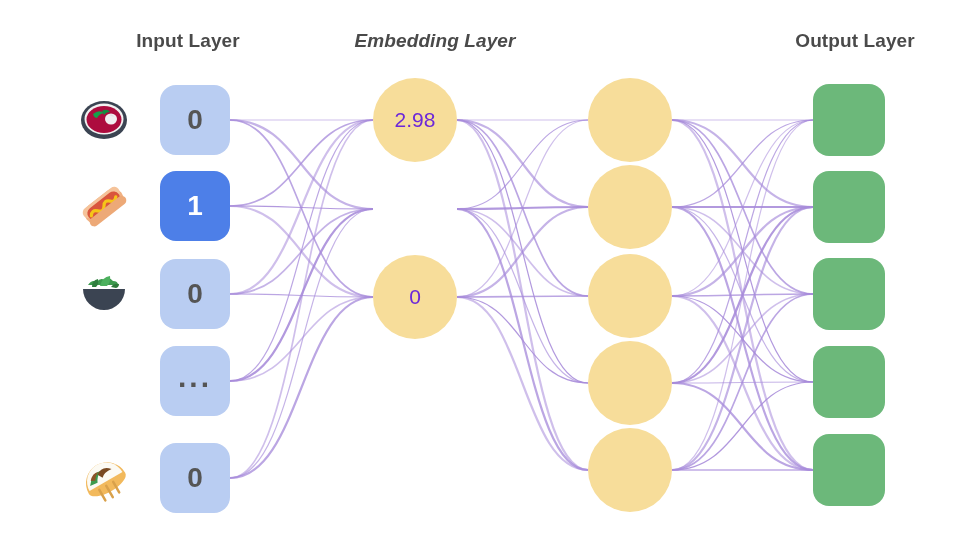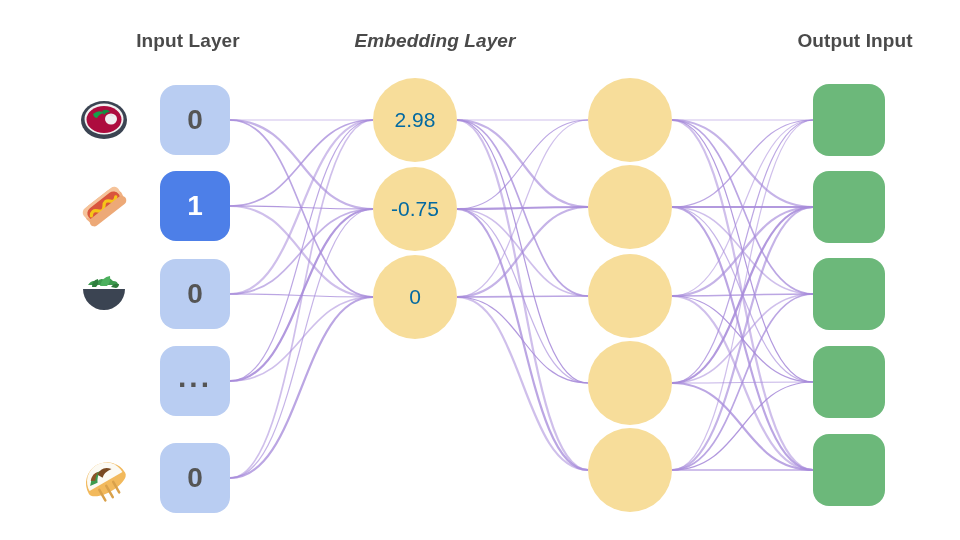--- a/index.html
+++ b/index.html
@@ -88,21 +88,21 @@
     position: absolute;
     width: 84px;
     height: 84px;
     border-radius: 50%;
     background: #f7dd9a;
     transform: translate(-50%, -50%);
     display: flex;
     align-items: center;
     justify-content: center;
     font-size: 21px;
-    color: #0369a1;
+    color: #6d28d9;
   }
 
   .hidden-circle {
     position: absolute;
     width: 84px;
     height: 84px;
     border-radius: 50%;
     background: #f7dd9a;
     transform: translate(-50%, -50%);
   }
@@ -181,21 +181,21 @@
         <path d="M672,470 C742.5,470 742.5,207 813,207" stroke="#a78bda" stroke-width="2.20" fill="none" stroke-opacity="0.66"></path>
         <path d="M672,470 C742.5,470 742.5,294 813,294" stroke="#a78bda" stroke-width="1.70" fill="none" stroke-opacity="0.77"></path>
         <path d="M672,470 C742.5,470 742.5,382 813,382" stroke="#a78bda" stroke-width="1.20" fill="none" stroke-opacity="0.88"></path>
         <path d="M672,470 C742.5,470 742.5,470 813,470" stroke="#a78bda" stroke-width="2.20" fill="none" stroke-opacity="0.55"></path>
       </g>
     </svg>
 
   <div class="node-layer" id="titles-layer">
       <div class="layer-title" style="left: 188px; top: 30px;">Input Layer</div>
       <div class="layer-title" style="left: 435px; top: 30px; font-style: italic;">Embedding Layer</div>
-      <div class="layer-title" style="left: 855px; top: 30px;">Output Input</div>
+      <div class="layer-title" style="left: 855px; top: 30px;">Output Layer</div>
     </div>
   <div class="node-layer" id="input-layer">
       <div class="emoji-cell" style="left: 104px; top: 120px;">
         <svg width="52" height="52" viewBox="0 0 52 52">
           <ellipse cx="26" cy="26" rx="23" ry="19" fill="#3b4452"></ellipse>
           <ellipse cx="26" cy="25" rx="19.5" ry="15.5" fill="#f2f2f2"></ellipse>
           <ellipse cx="26" cy="25.5" rx="17.5" ry="13.5" fill="#ad0c3e"></ellipse>
           <path d="M15 20 q6 -5 11 -1 q-5 1 -7 5 q-3 0 -4 -4z" fill="#14a04a"></path>
           <path d="M24 17 q5 -3 8 1 q-4 0 -6 3z" fill="#0f8f40"></path>
           <ellipse cx="33" cy="25" rx="6" ry="5.5" fill="#f0eef0"></ellipse>
@@ -235,21 +235,20 @@
             <path d="M22 20 q8 -6 15 2 q-8 -1 -12 3z" fill="#7a4a22"></path>
             <path d="M13 22 q5 -6 11 -4 q-5 2 -7 6z" fill="#8d5428"></path>
             <path d="M16 34 v12 M24 34 v13 M32 34 v12" stroke="#d9a14b" stroke-width="2.5" stroke-linecap="round"></path>
           </g>
         </svg>
       </div>
       <div class="input-box" style="left: 195px; top: 478px;">0</div>
     </div>
   <div class="node-layer" id="embedding-layer">
       <div class="embed-circle" style="left: 415px; top: 120px;">2.98</div>
-      <div class="embed-circle" style="left: 415px; top: 209px;">-0.75</div>
       <div class="embed-circle" style="left: 415px; top: 297px;">0</div>
     </div>
   <div class="node-layer" id="hidden-layer">
       <div class="hidden-circle" style="left: 630px; top: 120px;"></div>
       <div class="hidden-circle" style="left: 630px; top: 207px;"></div>
       <div class="hidden-circle" style="left: 630px; top: 296px;"></div>
       <div class="hidden-circle" style="left: 630px; top: 383px;"></div>
       <div class="hidden-circle" style="left: 630px; top: 470px;"></div>
     </div>
   <div class="node-layer" id="output-layer">

